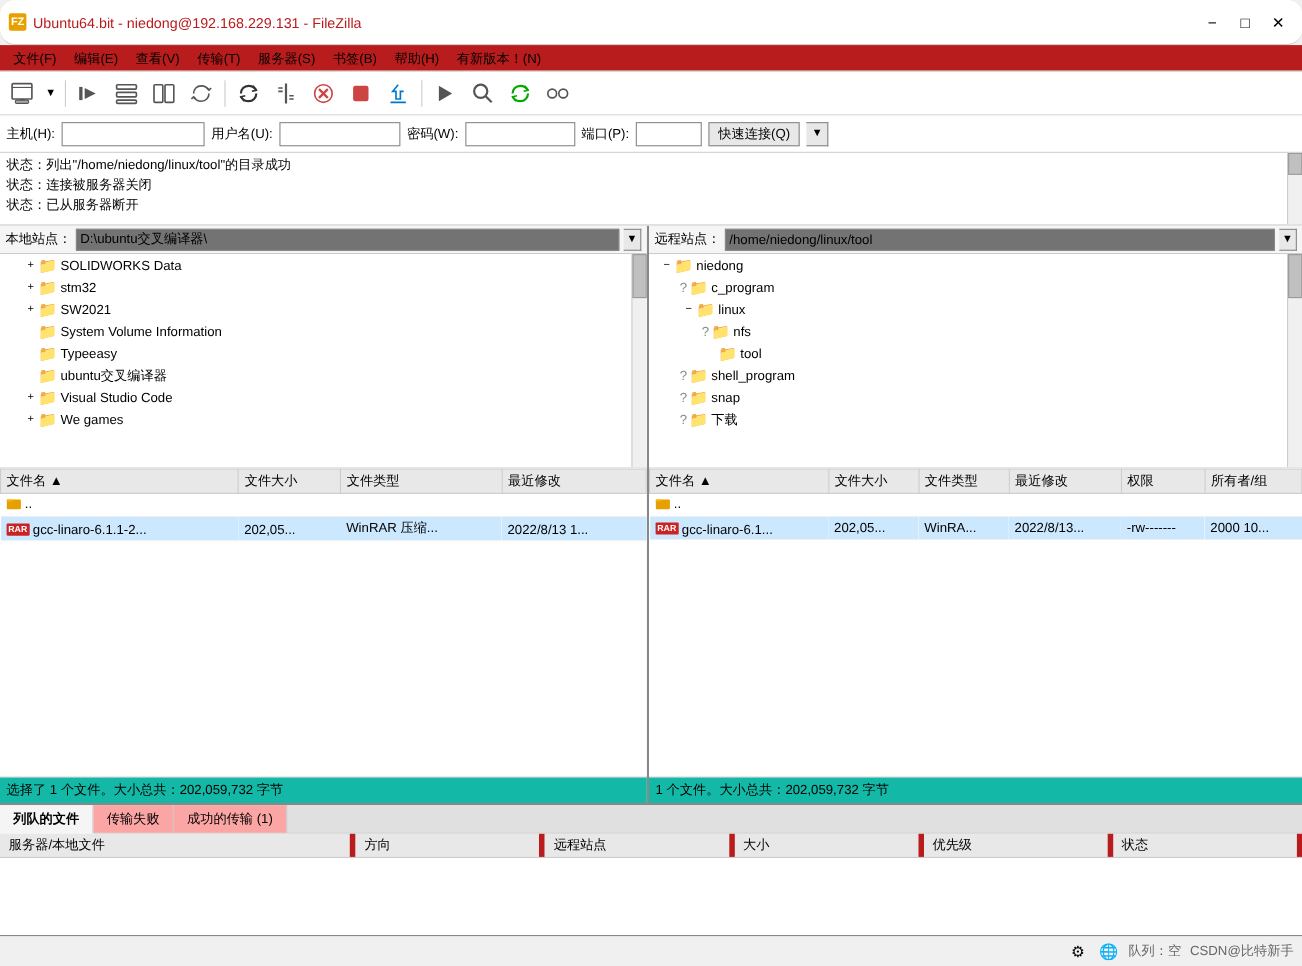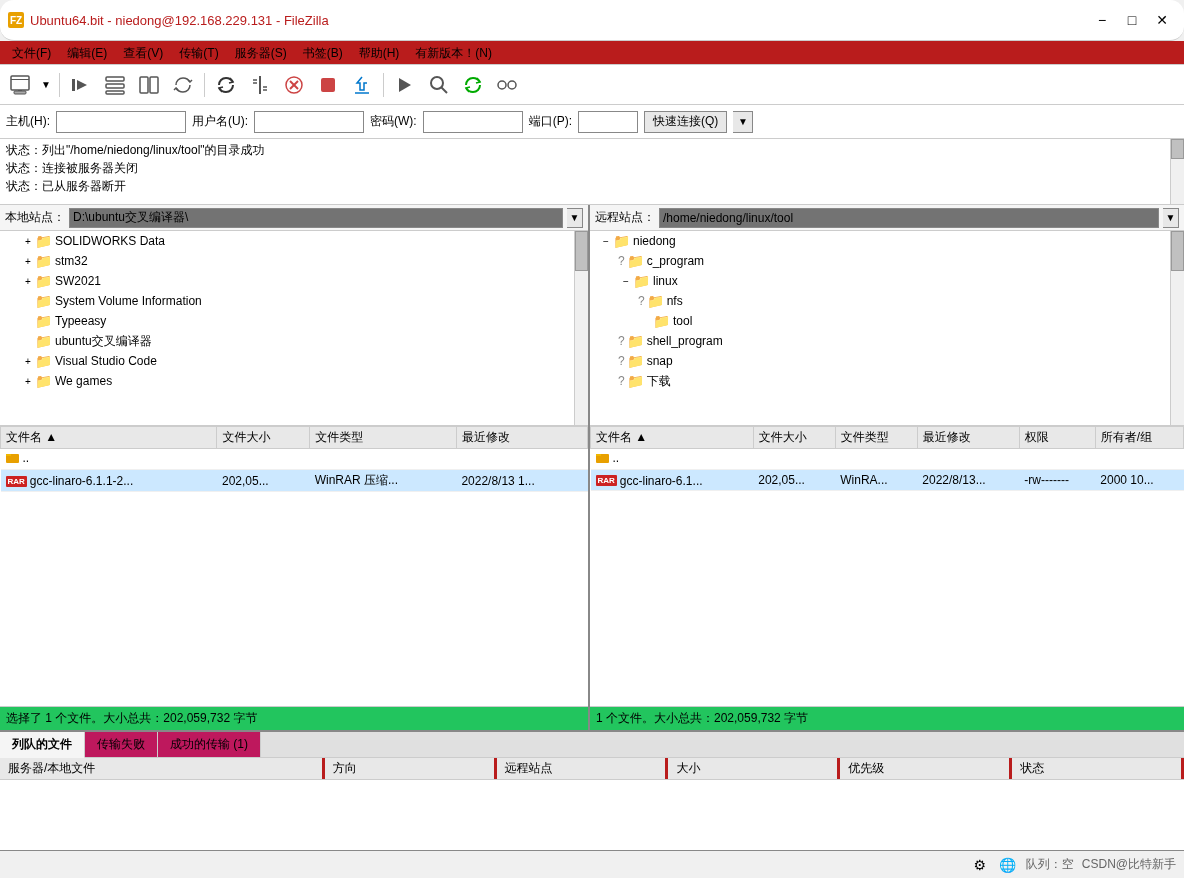--- a/index.html
+++ b/index.html
@@ -52,30 +52,30 @@
     .folder-yellow { color: #e8a000; font-size: 14px; }
     .question-icon { color: #888; font-size: 12px; margin-right: 3px; }
     
     
     .file-table { width: 100%; border-collapse: collapse; font-size: 12px; }
     .file-table th { background: #e8e8e8; border: 1px solid #ccc; padding: 2px 5px; text-align: left; font-weight: normal; cursor: pointer; white-space: nowrap; }
     .file-table td { border-bottom: 1px solid #f0f0f0; padding: 2px 5px; white-space: nowrap; overflow: hidden; }
     .file-table tr.selected td { background: #cce8ff; }
     
     
-    .bottom-status { border-top: 1px solid #ccc; background: #22c55e; padding: 3px 6px; height: 24px; font-size: 12px; display: flex; }
+    .bottom-status { border-top: 1px solid #ccc; background: #14b8a6; padding: 3px 6px; height: 24px; font-size: 12px; display: flex; }
     
     
     .queue-area { border-top: 2px solid #888; background: #f5f5f5; height: 120px; display: flex; flex-direction: column; }
     .queue-tabs { display: flex; border-bottom: 1px solid #ccc; background: #e0e0e0; height: 26px; }
-    .queue-tab { padding: 4px 12px; font-size: 12px; cursor: pointer; border-right: 1px solid #ccc; background: #be185d; }
+    .queue-tab { padding: 4px 12px; font-size: 12px; cursor: pointer; border-right: 1px solid #ccc; background: #fca5a5; }
     .queue-tab.active { background: #f5f5f5; border-bottom: 1px solid #f5f5f5; margin-bottom: -1px; font-weight: bold; }
     .queue-content { flex: 1; background: white; }
     .queue-header { display: flex; background: #e8e8e8; border-bottom: 1px solid #ccc; }
-    .queue-col { padding: 2px 8px; font-size: 12px; border-right: 3px solid #b91c1c; flex: 1; }
+    .queue-col { padding: 2px 8px; font-size: 12px; border-right: 5px solid #b91c1c; flex: 1; }
     .queue-col:first-child { flex: 2; }
     
     
     .bottom-bar { border-top: 1px solid #888; background: #f0f0f0; height: 28px; display: flex; align-items: center; padding: 0 8px; justify-content: flex-end; gap: 8px; }
     .bottom-bar-icon { width: 20px; height: 20px; display: flex; align-items: center; justify-content: center; font-size: 14px; }
     .bottom-bar-text { font-size: 12px; color: #666; }
     
     
     .tree-panel::-webkit-scrollbar, .file-panel::-webkit-scrollbar { width: 14px; }
     .tree-panel::-webkit-scrollbar-track, .file-panel::-webkit-scrollbar-track { background: #f0f0f0; }

